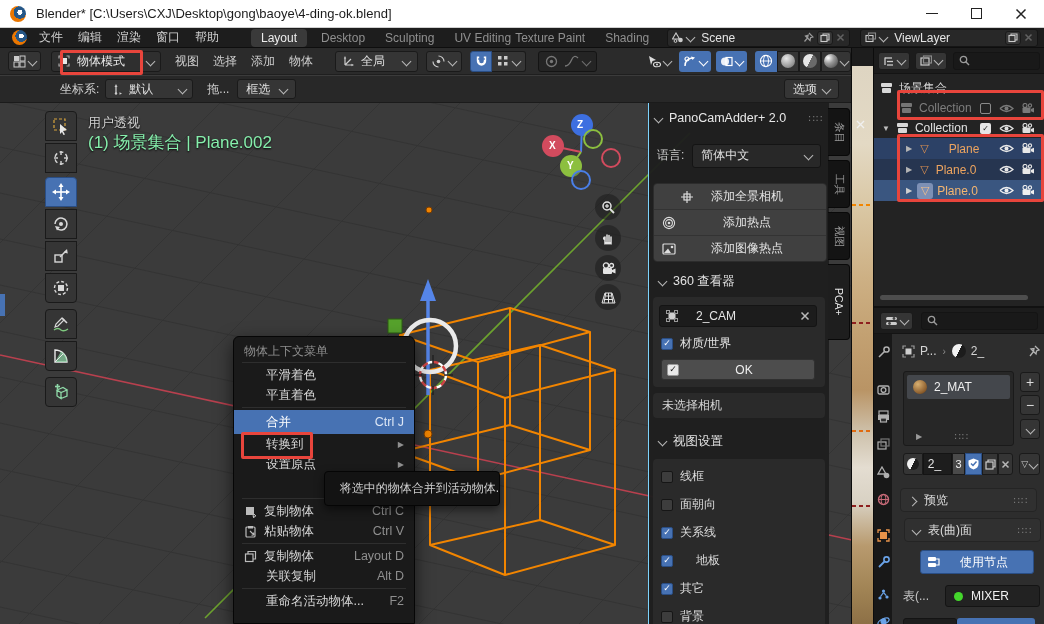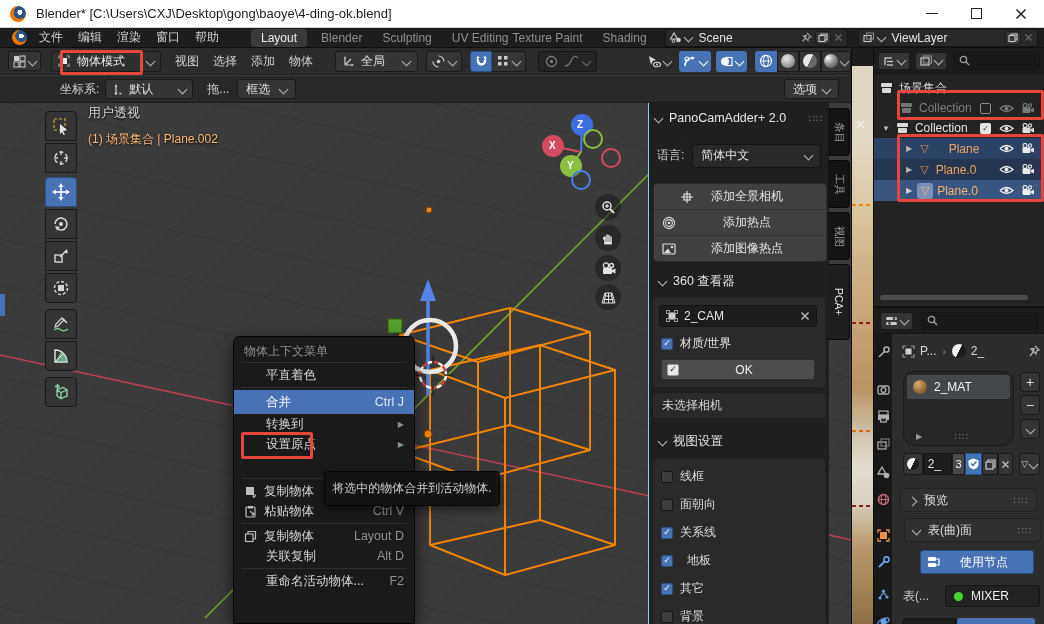--- a/index.html
+++ b/index.html
@@ -116,22 +116,22 @@
         <circle cx="593" cy="36" r="9" fill="rgba(60,60,60,0.4)" stroke="#8cbf3f" stroke-width="2"></circle>
         <circle cx="611" cy="55" r="9" fill="rgba(60,60,60,0.4)" stroke="#d24b5e" stroke-width="2"></circle>
         <circle cx="581" cy="77" r="9" fill="rgba(60,60,60,0.4)" stroke="#4a7fe8" stroke-width="2"></circle>
       </g>
     </svg>
 
     <span class="abs" style="left:577px;top:16px;font-size:10px;font-weight:bold;color:#fff">Z</span>
     <span class="abs" style="left:549px;top:37px;font-size:10px;font-weight:bold;color:#fff">X</span>
     <span class="abs" style="left:567px;top:57px;font-size:10px;font-weight:bold;color:#fff">Y</span>
 
-    <div class="abs" style="left:88px;top:1px;font-size:13px;color:#d2d2d2;text-shadow:0 1px 2px #000">用户透视</div>
-    <div class="abs" style="left:88px;top:28px;font-size:12px;color:#fdba74;text-shadow:0 1px 2px #000">(1) 场景集合 | Plane.002</div>
+    <div class="abs" style="left:88px;top:11px;font-size:13px;color:#d2d2d2;text-shadow:0 1px 2px #000">用户透视</div>
+    <div class="abs" style="left:88px;top:28px;font-size:17px;color:#86efac;text-shadow:0 1px 2px #000">(1) 场景集合 | Plane.002</div>
 
     <div class="abs" style="left:0;top:191px;width:5px;height:22px;background:#4772b3"></div>
 
     <div class="abs" style="left:45px;top:8px;width:32px">
       <div class="btn fr" style="width:32px;height:30px;justify-content:center;border-radius:4px 4px 0 0">
         <svg class="ic" width="18" height="18">
             <rect x="2" y="2" width="11" height="11" fill="none" stroke="#d8a43c" stroke-width="1.2" stroke-dasharray="3 2"></rect>
             <polygon points="8,7 15,13 11,14 13,17.5 11.5,18 10,15 8,17" fill="#e8e8e8"></polygon>
           </svg>
       </div>
@@ -274,21 +274,21 @@
       </div>
       <div class="abs" style="left:4px;top:194px;width:172px;height:90px;background:#2a2a2a;border-radius:4px">
         <div class="inset fr" style="left:6px;top:8px;position:absolute;width:158px;height:22px;background:#1c1c1c;padding:0 6px">
           <svg width="12" height="12">
               <rect x="2.5" y="2.5" width="7" height="7" fill="#cfcfcf"></rect>
               <rect x="0.5" y="0.5" width="3" height="3" fill="none" stroke="#9a9a9a"></rect>
               <rect x="8.5" y="0.5" width="3" height="3" fill="none" stroke="#9a9a9a"></rect>
               <rect x="0.5" y="8.5" width="3" height="3" fill="none" stroke="#9a9a9a"></rect>
               <rect x="8.5" y="8.5" width="3" height="3" fill="none" stroke="#9a9a9a"></rect>
             </svg>
-          <span style="margin-left:6px;color:#e5e5e5">2_CAM</span>
+          <span style="margin-left:18px;color:#e5e5e5">2_CAM</span>
           <svg class="ic" width="10" height="10" style="margin-left:auto">
               <path class="xi" d="M1.5,1.5 L8.5,8.5 M8.5,1.5 L1.5,8.5"></path>
             </svg>
         </div>
         <div class="abs fr" style="left:8px;top:38px">
           <span class="cb on">
               <span class="tick">✓</span>
             </span>
           <span style="margin-left:7px;color:#e0e0e0">材质/世界</span>
         </div>
@@ -318,21 +318,21 @@
         <div class="abs fr" style="left:8px;top:65px">
           <span class="cb on">
               <span class="tick">✓</span>
             </span>
           <span style="margin-left:7px;color:#dcdcdc">关系线</span>
         </div>
         <div class="abs fr" style="left:8px;top:93px">
           <span class="cb on">
               <span class="tick">✓</span>
             </span>
-          <span style="margin-left:14px;color:#dcdcdc">地板</span>
+          <span style="margin-left:23px;color:#dcdcdc">地板</span>
         </div>
         <div class="abs fr" style="left:8px;top:121px">
           <span class="cb on">
               <span class="tick">✓</span>
             </span>
           <span style="margin-left:7px;color:#dcdcdc">其它</span>
         </div>
         <div class="abs fr" style="left:8px;top:149px">
           <span class="cb"></span>
           <span style="margin-left:7px;color:#dcdcdc">背景</span>
@@ -563,21 +563,21 @@
         </svg>
       <span style="margin-left:5px;color:#d5d5d5">P...</span>
       <span style="margin-left:6px;color:#8a8a8a;font-size:10px">›</span>
       <span class="sphere" style="margin-left:6px;background:linear-gradient(115deg,#f2f2f2 50%,#1c1c1c 50%)"></span>
       <span style="margin-left:5px;color:#d5d5d5">2_</span>
       <svg width="12" height="13" style="margin-left:auto">
           <path d="M7,1 L11,5 L8.5,6 L8,9 L5.5,6.5 L2,11 M5.5,6.5 L3,4 L6,3.5 Z" fill="none" stroke="#b5b5b5" stroke-width="1.3"></path>
         </svg>
     </div>
 
-    <div class="abs" style="left:29px;top:63px;width:111px;height:75px;background:#272727;border:1px solid #1a1a1a;border-radius:11px;box-sizing:border-box">
+    <div class="abs" style="left:29px;top:63px;width:111px;height:75px;background:#272727;border:1px solid #1a1a1a;border-radius:3px;box-sizing:border-box">
       <div class="fr" style="margin:3px;height:24px;background:#44474c;border-radius:2px;padding:0 6px">
         <span class="sphere" style="background:radial-gradient(circle at 35% 30%,#d9b071,#8a5c2c 70%,#45290e)"></span>
         <span style="margin-left:7px;color:#f0f0f0">2_MAT</span>
       </div>
       <div class="abs fr" style="left:0;bottom:3px;width:100%;justify-content:space-between;padding:0 12px;box-sizing:border-box">
         <span style="color:#9a9a9a;font-size:8px">▶</span>
         <span class="dots">∷∷</span>
         <span></span>
       </div>
     </div>
@@ -650,21 +650,21 @@
   </div>
 
   <div class="abs fr" style="left:0;top:28px;width:1044px;height:20px;background:#1d1d1d;border-bottom:1px solid #0e0e0e;box-sizing:border-box">
     <div class="ic" style="width:15px;height:15px;margin-left:12px;border-radius:50%;background:radial-gradient(circle at 62% 40%,#fff 0 18%,#265787 19% 45%,#ea7600 46%)"></div>
     <span class="mtxt" style="margin-left:12px">文件</span>
     <span class="mtxt" style="margin-left:15px">编辑</span>
     <span class="mtxt" style="margin-left:15px">渲染</span>
     <span class="mtxt" style="margin-left:15px">窗口</span>
     <span class="mtxt" style="margin-left:15px">帮助</span>
     <span style="margin-left:32px;background:#3a3a3a;border-radius:4px;padding:2px 10px;color:#ededed">Layout</span>
-    <span class="dim" style="margin-left:14px">Blender</span>
+    <span class="dim" style="margin-left:14px">Desktop</span>
     <span class="dim" style="margin-left:20px">Sculpting</span>
     <span class="dim" style="margin-left:20px">UV Editing</span>
     <span class="dim" style="margin-left:4px">Texture Paint</span>
     <span class="dim" style="margin-left:20px">Shading</span>
     <div class="fr" style="margin-left:18px;width:183px;height:18px;background:#282828;border:1px solid #151515;border-radius:3px;padding:0 4px;box-sizing:border-box">
       <svg width="12" height="11">
           <polygon points="4,1 7.5,7 0.5,7" fill="none" stroke="#ccc" stroke-width="1.1"></polygon>
           <circle cx="8.5" cy="8" r="2.3" fill="#ccc"></circle>
           <circle cx="3.5" cy="9" r="1.4" fill="none" stroke="#ccc" stroke-width="1"></circle>
         </svg>
@@ -831,20 +831,23 @@
       <span class="chev" style="margin-left:6px"></span>
     </div>
   </div>
 
   <div class="abs" style="left:233px;top:336px;width:182px;height:288px;background:#1a1a1a;border:1px solid #060606;border-radius:6px 6px 0 0;box-shadow:0 6px 18px rgba(0,0,0,0.6);z-index:40;box-sizing:border-box;padding-top:5px">
     <div class="mrow" style="height:18px">
       <span style="color:#8f8f8f;font-size:12px">物体上下文菜单</span>
     </div>
     <div class="sep"></div>
     <div class="mrow" style="padding-left:32px">
+      <span>平滑着色</span>
+      </div>
+    <div class="mrow" style="padding-left:32px">
       <span>平直着色</span>
       </div>
     <div class="sep"></div>
     <div class="mrow" style="height:24px;background:#4772b3;padding-left:32px;color:#fff">
       <span>合并</span>
       <span class="sc" style="color:#dce6f5">Ctrl J</span>
     </div>
     <div class="mrow" style="padding-left:32px">
       <span>转换到</span>
       <span class="sc" style="font-size:8px">▶</span>
@@ -884,21 +887,21 @@
       <span>关联复制</span>
       <span class="sc">Alt D</span>
     </div>
     <div class="sep"></div>
     <div class="mrow" style="padding-left:32px">
       <span>重命名活动物体...</span>
       <span class="sc">F2</span>
     </div>
   </div>
 
-  <div class="abs fr" style="left:324px;top:471px;width:174px;height:33px;background:#131313;border:1px solid #050505;border-radius:4px;z-index:45;justify-content:center;box-shadow:0 4px 10px rgba(0,0,0,0.5)">
+  <div class="abs fr" style="left:324px;top:471px;width:174px;height:33px;background:#131313;border:1px solid #050505;border-radius:4px;z-index:45;justify-content:flex-end;box-shadow:0 4px 10px rgba(0,0,0,0.5)">
     <span style="color:#cfcfcf;font-size:12px">将选中的物体合并到活动物体.</span>
   </div>
 
   <div class="abs redbox" style="left:60px;top:50px;width:83px;height:25px"></div>
   <div class="abs redbox" style="left:241px;top:432px;width:72px;height:27px"></div>
   <div class="abs redbox" style="left:897px;top:90px;width:147px;height:30px"></div>
   <div class="abs redbox" style="left:897px;top:134px;width:147px;height:68px"></div>
 
   <div class="abs fr" style="left:0;top:0;width:1044px;height:28px;background:#ffffff;border-bottom:1px solid #d0d0d0;box-sizing:border-box">
     <div class="ic" style="width:16px;height:16px;margin-left:10px;border-radius:50%;background:radial-gradient(circle at 62% 40%,#fff 0 18%,#265787 19% 45%,#ea7600 46%)"></div>

